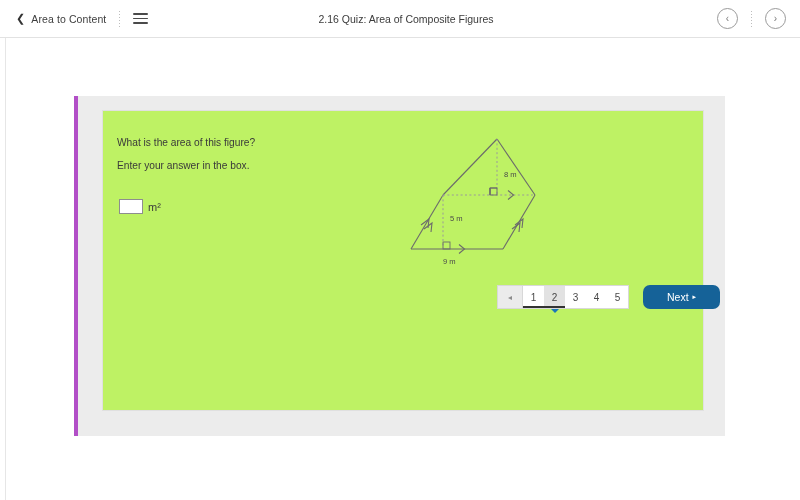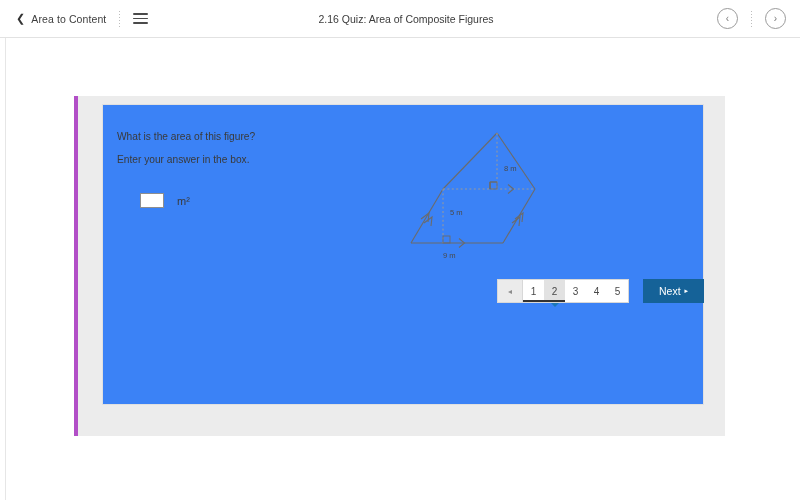--- a/index.html
+++ b/index.html
@@ -65,34 +65,34 @@
   
   .grey-panel {
     position: absolute; left: 74px; top: 96px;
     width: 651px; height: 340px; background: #ececec;
   }
   .purple-bar {
     position: absolute; left: 0; top: 0; width: 4px; height: 340px;
     background: #b24fc7;
   }
   .white-card {
-    position: absolute; left: 28px; top: 8px;
+    position: absolute; left: 28px; top: 14px;
     width: 602px; height: 301px;
-    background: #3b82f6; border: 1px solid #e0e0e0;
+    background: #bef264; border: 1px solid #e0e0e0;
   }
 
   
   .q-text {
     position: absolute; left: 14px; font-size: 10.2px; color: #3a3a3a;
   }
   .q1 { top: 26px; }
   .q2 { top: 49px; }
   .answer-row {
     position: absolute; left: 16px; top: 88px;
-    display: flex; align-items: center; gap: 13px; margin-left: 21px;
+    display: flex; align-items: center; gap: 5px;
   }
   .answer-box {
     width: 24px; height: 15px; border: 1px solid #8e8e8e;
     background: #fff; outline: none;
   }
   .unit { font-size: 11px; color: #3a3a3a; }
 
   
   .figure { position: absolute; left: 300px; top: 20px; width: 170px; height: 140px; }
   .figure text { font-family: "Liberation Sans", sans-serif; fill: #4a4a4a; }
@@ -118,23 +118,23 @@
     height: 1.6px; background: #333;
   }
   .pg-num.active { background: #e2e2e2; }
   .pg-num.active::before {
     content: ""; position: absolute; left: 50%; bottom: -4.5px;
     transform: translateX(-50%);
     border-left: 4px solid transparent; border-right: 4px solid transparent;
     border-top: 4px solid #1b77b8;
   }
   .pg-next {
-    background: #156298; color: #fff; padding: 0 16px;
+    background: #156298; color: #fff; padding: 0 24px;
     display: flex; align-items: center; gap: 4px;
-    margin-left: 14px; cursor: pointer; font-size: 10.5px;
+    margin-left: 14px; cursor: pointer; font-size: 10.5px; border-radius: 7px;
   }
   .pg-next .caret { font-size: 7px; }
 </style>
 </head>
 <body>
 
 <div class="app">
 
   <div class="topbar">
     <div class="back-btn">

